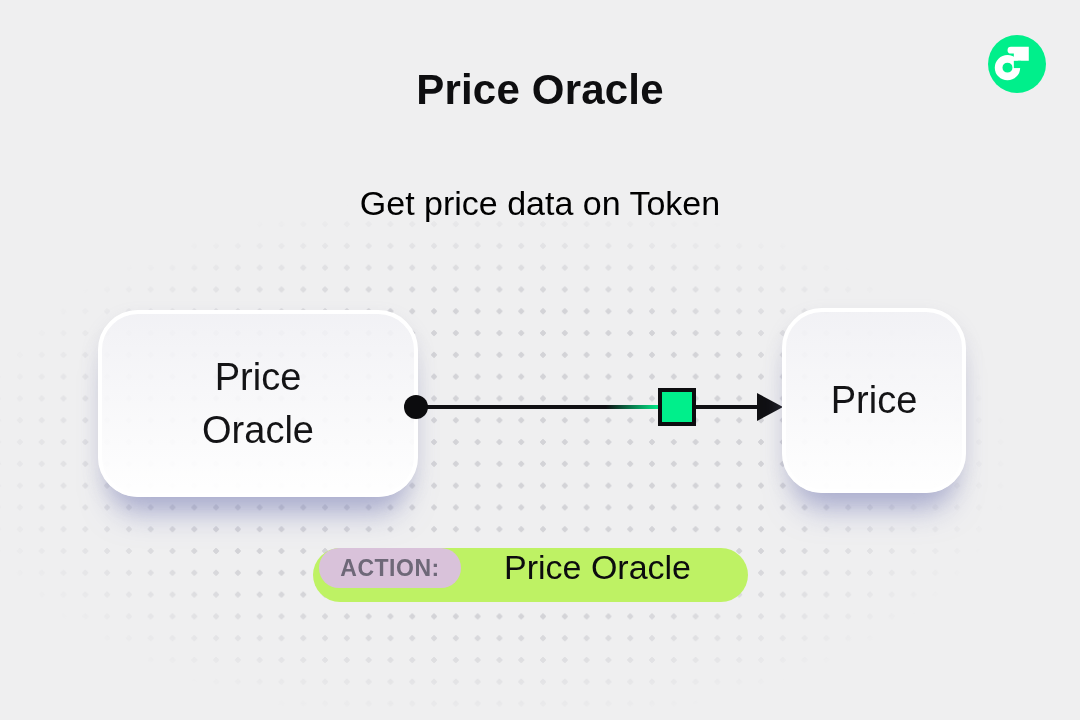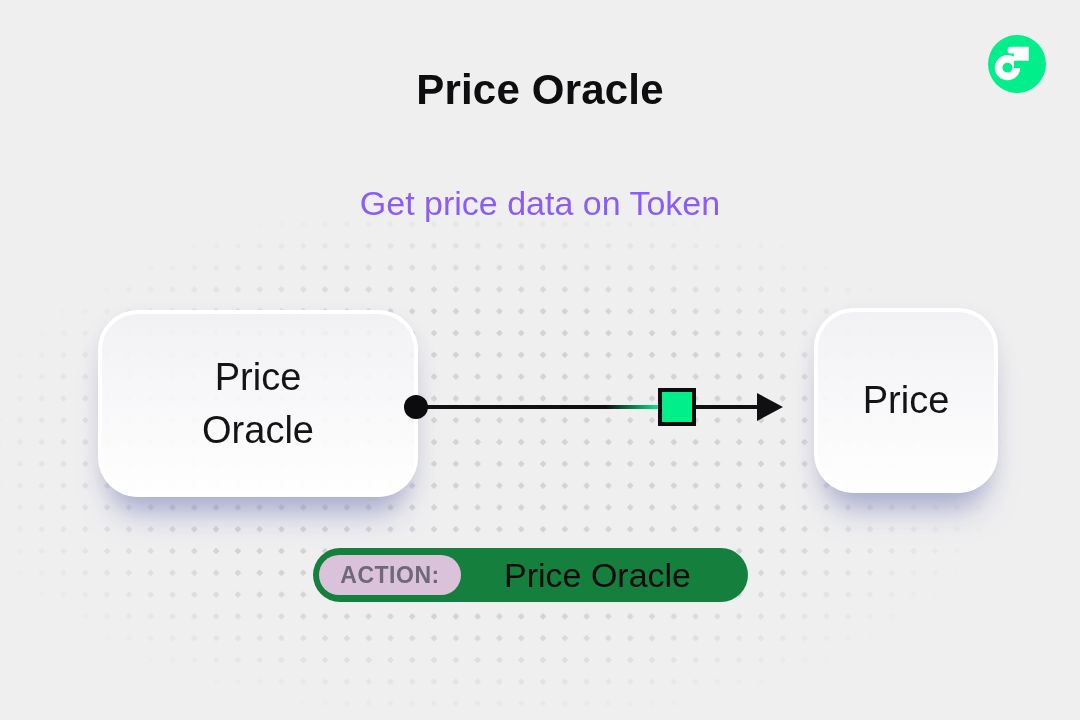--- a/index.html
+++ b/index.html
@@ -21,52 +21,52 @@
             mask-image:radial-gradient(ellipse 58% 44% at 45% 64%, #000 50%, transparent 84%);
   }
 
   .title{
     position:absolute;left:0;top:66px;width:1080px;margin:0;
     text-align:center;font-size:42px;font-weight:700;color:#0e0e10;
     letter-spacing:0.2px;
   }
   .subtitle{
     position:absolute;left:0;top:184px;width:1080px;
-    text-align:center;font-size:34px;font-weight:400;color:#8b5cf6;
+    text-align:center;font-size:34px;font-weight:400;color:#000000;
   }
 
   .logo{position:absolute;left:988px;top:35px;width:58px;height:58px;}
 
   .node{
     position:absolute;
     border:4px solid #ffffff;
     border-radius:40px;
     background:linear-gradient(180deg, rgba(242,242,246,0.85), rgba(255,255,255,0.96));
     box-shadow:0 30px 30px -14px rgba(126,131,188,0.55), 0 8px 18px rgba(140,140,170,0.18);
     display:flex;align-items:center;justify-content:center;
     text-align:center;
     font-size:38px;color:#141416;line-height:1.38;
     box-sizing:border-box;
   }
   .node-source{left:98px;top:310px;width:320px;height:187px;padding:0 60px;}
-  .node-target{left:782px;top:308px;width:184px;height:185px;margin-left:32px;}
+  .node-target{left:782px;top:308px;width:184px;height:185px;}
 
   .edge-line{position:absolute;left:416px;top:405px;width:344px;height:4px;background:#101013;}
   .edge-grad{position:absolute;left:606px;top:405px;width:54px;height:4px;
     background:linear-gradient(90deg,#101013,#00ef8b);}
   .edge-dot{position:absolute;left:404px;top:395px;width:24px;height:24px;border-radius:50%;background:#0c0c0e;}
   .edge-arrow{position:absolute;left:757px;top:393px;width:0;height:0;
     border-top:14px solid transparent;border-bottom:14px solid transparent;border-left:26px solid #101013;}
   .edge-marker{position:absolute;left:658px;top:388px;width:30px;height:30px;
     border:4px solid #0d0d0f;background:#00ef8b;}
 
   .action-pill{
     position:absolute;left:313px;top:548px;width:435px;height:54px;
-    border-radius:27px;background:#15803d;
-    display:flex;align-items:center;
+    border-radius:27px;background:#bef264;
+    display:flex;align-items:flex-start;
     box-sizing:border-box;padding:0 14px 0 6px;
   }
   .action-badge{
     display:flex;align-items:center;justify-content:center;
     width:142px;height:40px;border-radius:20px;background:#d9c2da;
     font-size:23px;font-weight:600;color:#6e6878;letter-spacing:0.5px;
     flex:0 0 auto;
   }
   .action-value{
     flex:1;text-align:center;

